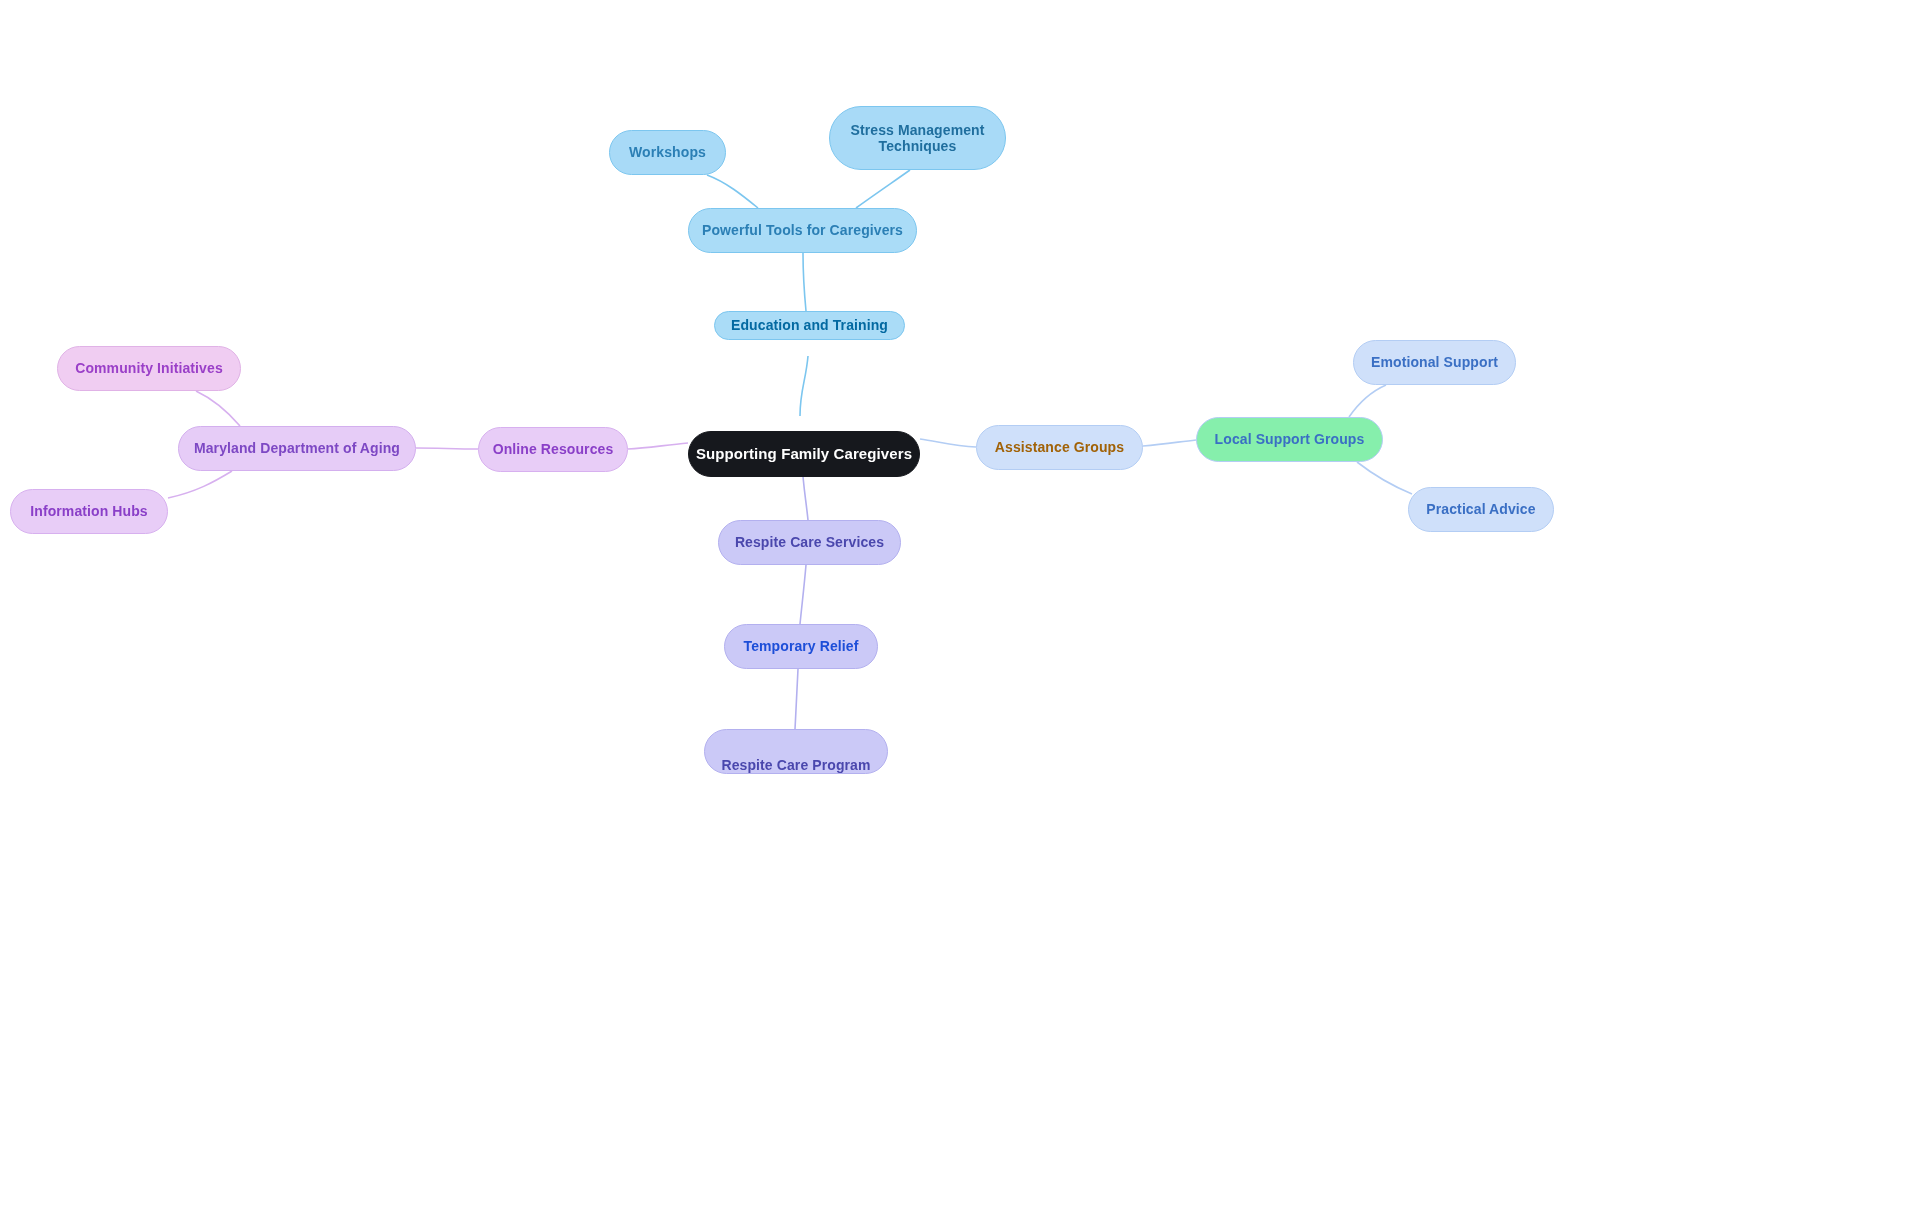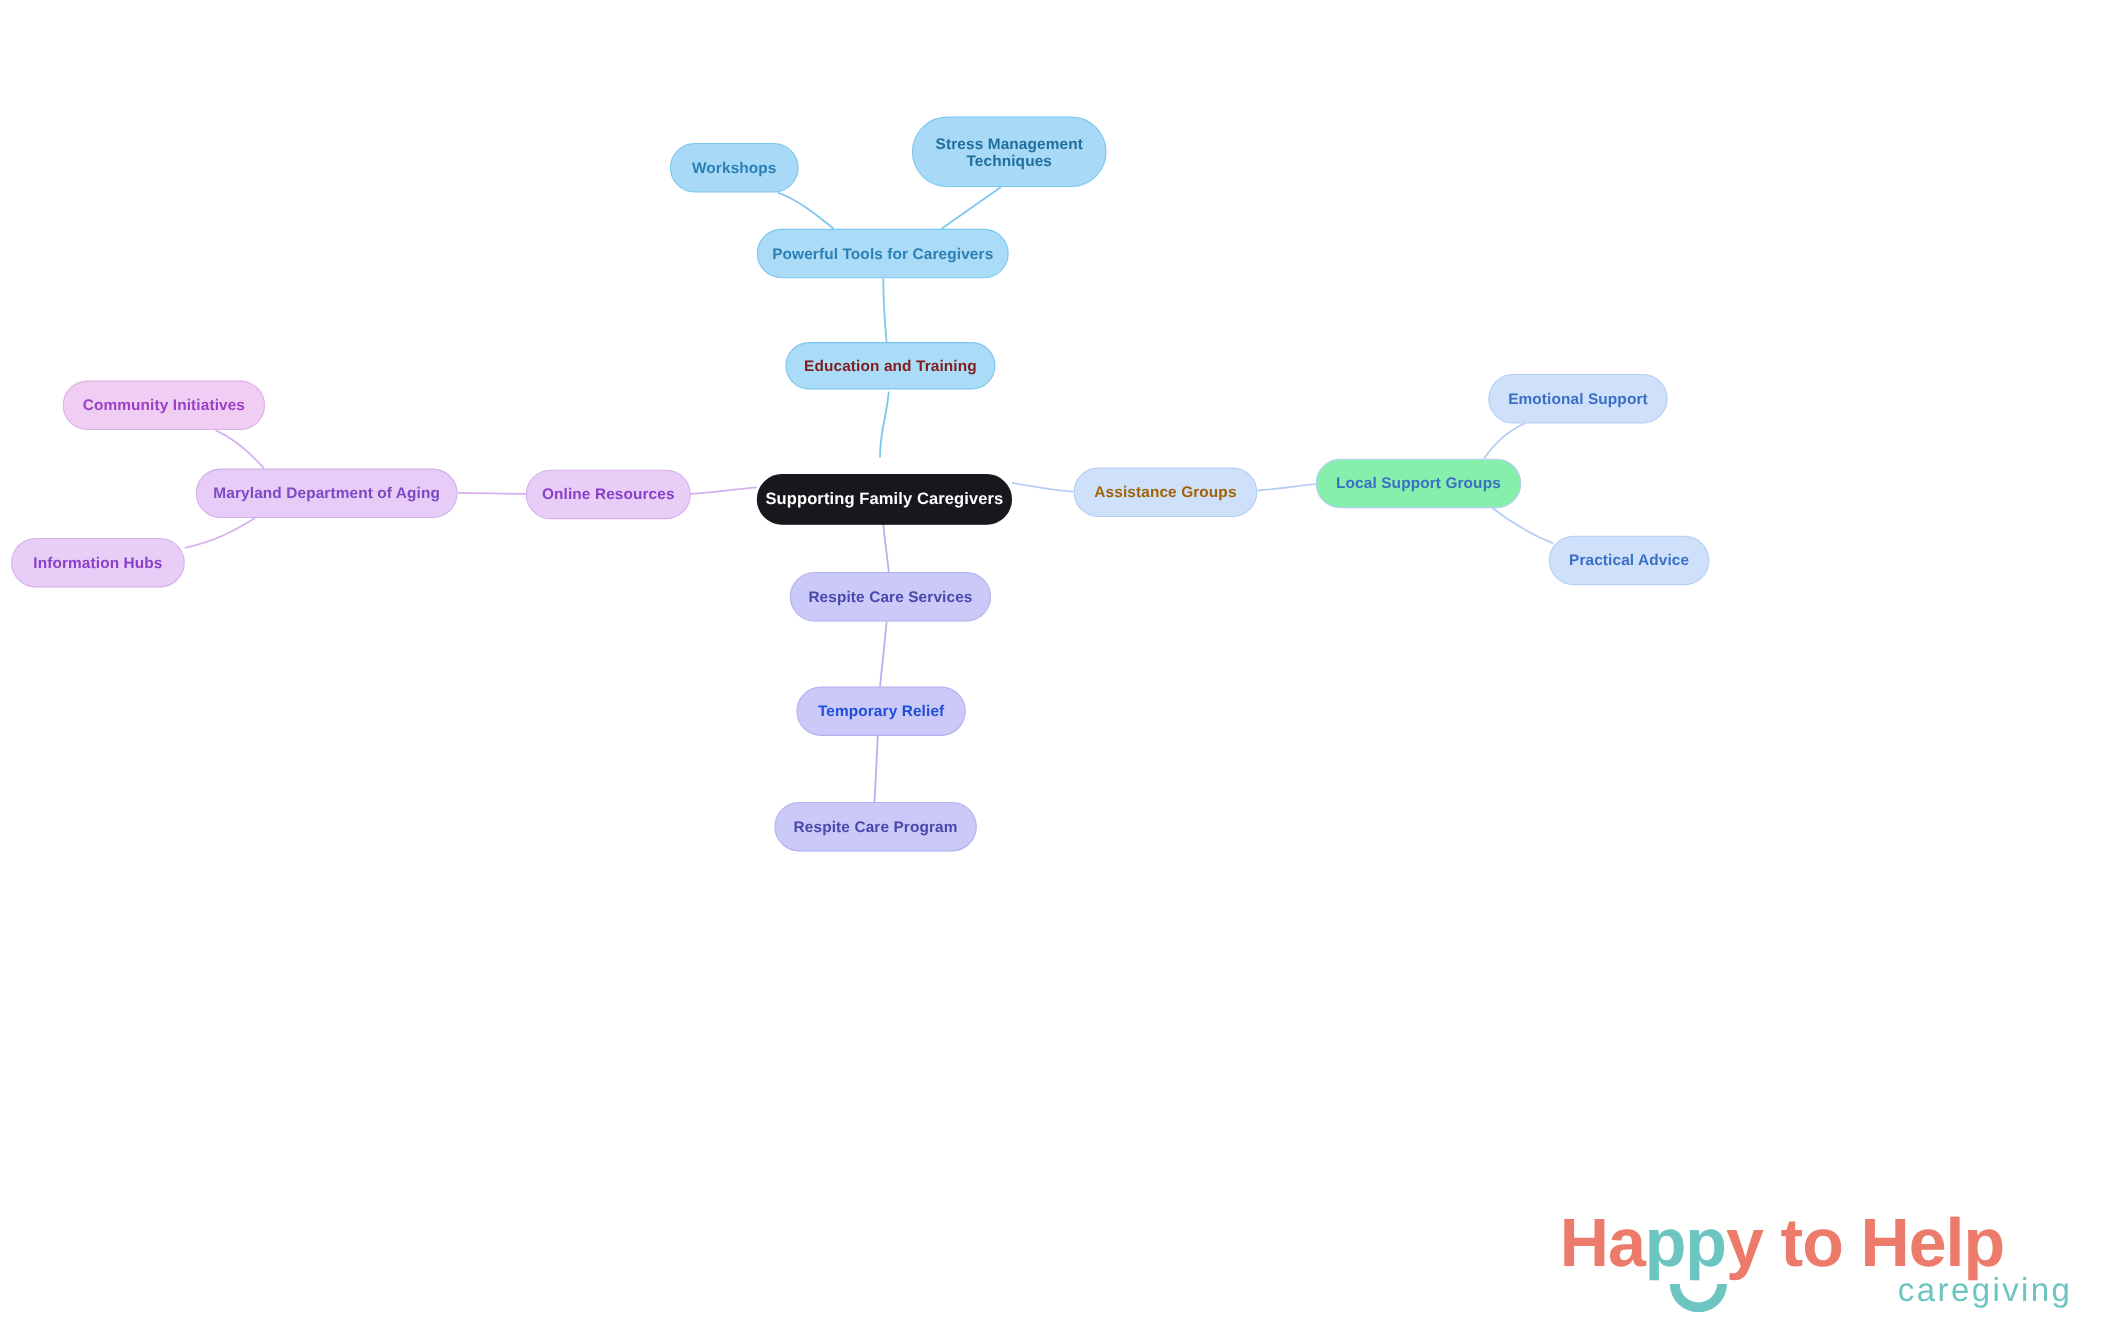--- a/index.html
+++ b/index.html
@@ -96,36 +96,31 @@
       <path d="M 688 443 C 665 445, 648 448, 628 449" stroke="#d7b0ef" stroke-width="1.6" fill="none"></path>
       <path d="M 478 449 C 455 449, 438 448, 416 448" stroke="#d7b0ef" stroke-width="1.6" fill="none"></path>
       <path d="M 240 426 C 228 412, 215 400, 196 391" stroke="#d7b0ef" stroke-width="1.6" fill="none"></path>
       <path d="M 232 471 C 214 482, 196 492, 168 498" stroke="#d7b0ef" stroke-width="1.6" fill="none"></path>
       <path d="M 802 462 C 803 485, 806 500, 808 520" stroke="#b3b0ef" stroke-width="1.6" fill="none"></path>
       <path d="M 806 565 C 804 588, 802 604, 800 624" stroke="#b3b0ef" stroke-width="1.6" fill="none"></path>
       <path d="M 798 669 C 797 692, 796 710, 795 729" stroke="#b3b0ef" stroke-width="1.6" fill="none"></path>
     </svg>
   <div id="node-layer">
       <div class="node root" style="left: 688px; top: 416px; width: 232px; height: 46px; background: rgb(22, 24, 29); color: rgb(255, 255, 255); border-color: rgb(22, 24, 29); font-size: 15px; margin-top: 15px;"><span>Supporting Family Caregivers</span></div>
-      <div class="node" style="left: 714px; top: 311px; width: 191px; height: 43px; background: rgb(170, 220, 247); color: #7f1d1d; border-color: rgb(124, 198, 239); font-size: 14px;"><span>Education and Training</span></div>
+      <div class="node" style="left: 714px; top: 311px; width: 191px; height: 29px; background: rgb(170, 220, 247); color: #0369a1; border-color: rgb(124, 198, 239); font-size: 14px;"><span>Education and Training</span></div>
       <div class="node" style="left: 688px; top: 208px; width: 229px; height: 45px; background: rgb(170, 220, 247); color: rgb(43, 127, 181); border-color: rgb(124, 198, 239); font-size: 14px;"><span>Powerful Tools for Caregivers</span></div>
       <div class="node" style="left: 609px; top: 130px; width: 117px; height: 45px; background: rgb(168, 218, 247); color: rgb(43, 127, 181); border-color: rgb(124, 198, 239); font-size: 14px;"><span>Workshops</span></div>
       <div class="node" style="left: 829px; top: 106px; width: 177px; height: 64px; background: rgb(168, 218, 247); color: rgb(31, 110, 158); border-color: rgb(124, 198, 239); font-size: 14px;"><span>Stress Management
 Techniques</span></div>
       <div class="node" style="left: 976px; top: 425px; width: 167px; height: 45px; background: rgb(207, 224, 250); color: #a16207; border-color: rgb(179, 205, 244); font-size: 14px;"><span>Assistance Groups</span></div>
       <div class="node" style="left: 1196px; top: 417px; width: 187px; height: 45px; background: #86efac; color: rgb(58, 111, 196); border-color: rgb(179, 205, 244); font-size: 14px;"><span>Local Support Groups</span></div>
       <div class="node" style="left: 1353px; top: 340px; width: 163px; height: 45px; background: rgb(207, 224, 250); color: rgb(58, 111, 196); border-color: rgb(179, 205, 244); font-size: 14px;"><span>Emotional Support</span></div>
       <div class="node" style="left: 1408px; top: 487px; width: 146px; height: 45px; background: rgb(207, 224, 250); color: rgb(58, 111, 196); border-color: rgb(179, 205, 244); font-size: 14px;"><span>Practical Advice</span></div>
       <div class="node" style="left: 478px; top: 427px; width: 150px; height: 45px; background: rgb(232, 205, 247); color: rgb(138, 63, 200); border-color: rgb(215, 176, 239); font-size: 14px;"><span>Online Resources</span></div>
       <div class="node" style="left: 178px; top: 426px; width: 238px; height: 45px; background: rgb(230, 204, 247); color: rgb(125, 72, 196); border-color: rgb(211, 175, 238); font-size: 14px;"><span>Maryland Department of Aging</span></div>
       <div class="node" style="left: 57px; top: 346px; width: 184px; height: 45px; background: rgb(240, 205, 242); color: rgb(154, 63, 200); border-color: rgb(224, 178, 230); font-size: 14px;"><span>Community Initiatives</span></div>
       <div class="node" style="left: 10px; top: 489px; width: 158px; height: 45px; background: rgb(232, 205, 247); color: rgb(138, 63, 200); border-color: rgb(215, 176, 239); font-size: 14px;"><span>Information Hubs</span></div>
       <div class="node" style="left: 718px; top: 520px; width: 183px; height: 45px; background: rgb(203, 201, 247); color: rgb(74, 71, 173); border-color: rgb(179, 176, 239); font-size: 14px;"><span>Respite Care Services</span></div>
       <div class="node" style="left: 724px; top: 624px; width: 154px; height: 45px; background: rgb(203, 201, 247); color: #1d4ed8; border-color: rgb(179, 176, 239); font-size: 14px;"><span>Temporary Relief</span></div>
-      <div class="node" style="left: 704px; top: 729px; width: 184px; height: 45px; background: rgb(203, 201, 247); color: rgb(74, 71, 173); border-color: rgb(179, 176, 239); font-size: 14px;"><span>Respite Care Program</span></div>
+      <div class="node" style="left: 704px; top: 729px; width: 184px; height: 45px; background: rgb(203, 201, 247); color: rgb(74, 71, 173); border-color: rgb(179, 176, 239); font-size: 14px; align-items: flex-end;"><span>Respite Care Program</span></div>
     </div>
 
-  <div class="logo">
-    <div class="logo-main"><span style="color: rgb(237, 123, 107);">Ha</span><span style="color: rgb(108, 197, 192);">pp</span><span style="color: rgb(237, 123, 107);">y to Help</span></div>
-    <div class="logo-smile" style="border-color: transparent rgb(108, 197, 192) rgb(108, 197, 192);"></div>
-    <div class="logo-sub" style="color: rgb(108, 197, 192);">caregiving</div>
-  </div>
 </div>
 
 </body></html>

